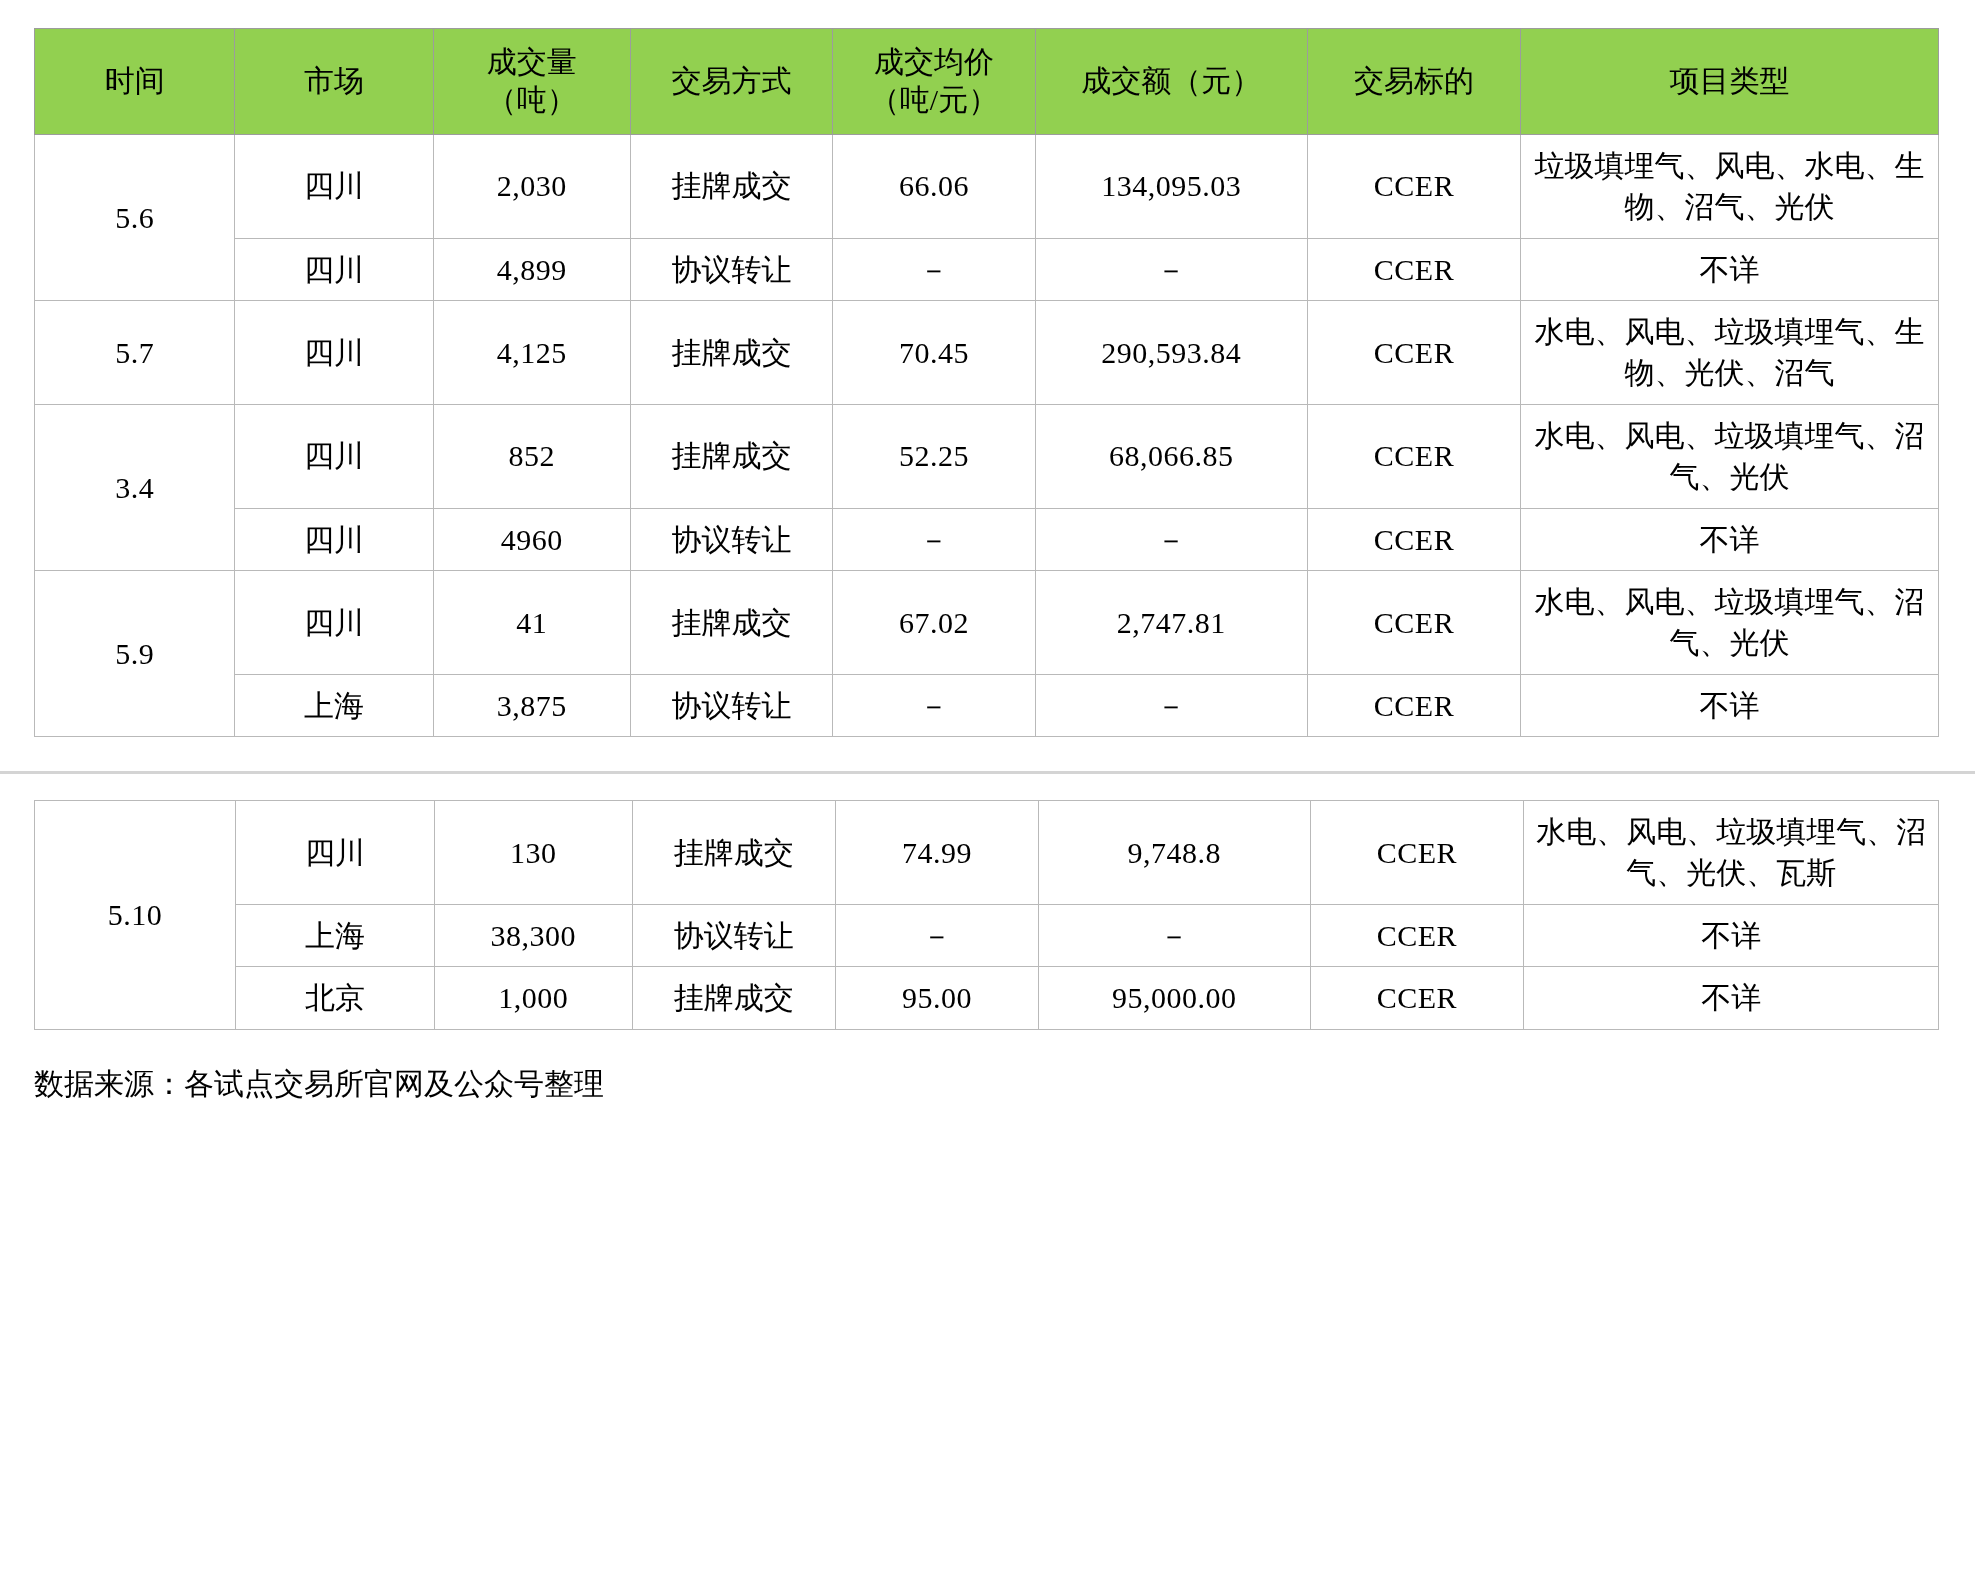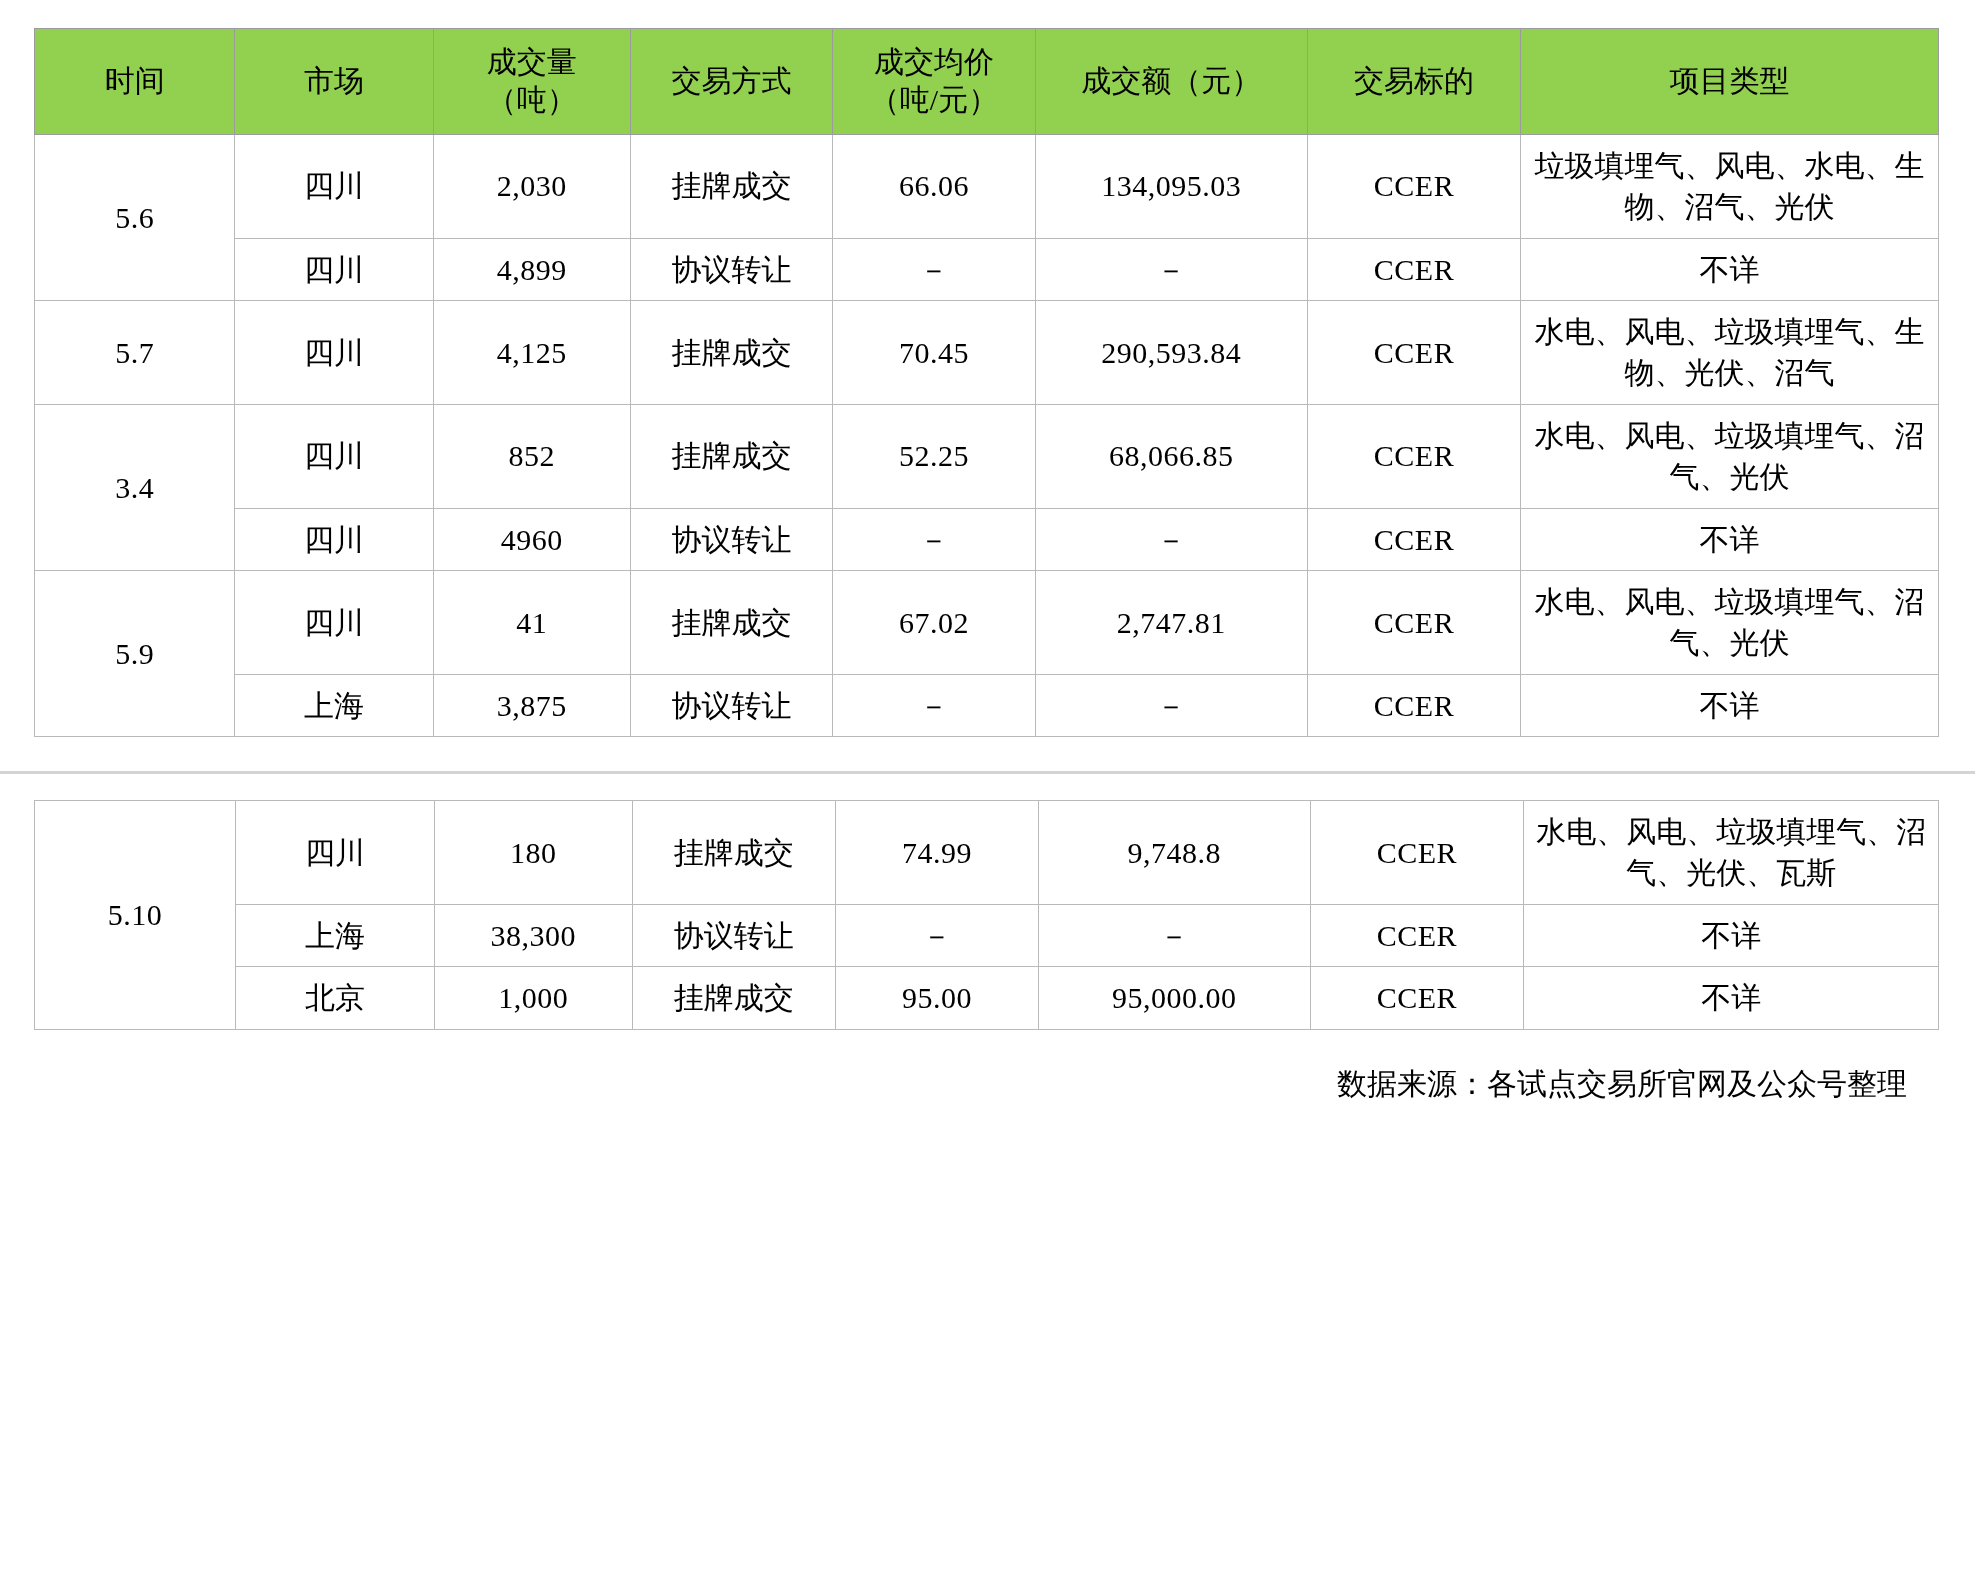--- a/index.html
+++ b/index.html
@@ -67,21 +67,21 @@
     background: #d4d4d4;
     margin: 24px 0 26px 0;
     width: 1975px;
   }
   .second-table-wrap {
     padding: 0 34px;
   }
   .source-note {
     width: 1905px;
     margin: 0 34px;
-    text-align: right;
+    text-align: left;
     font-size: 30px;
     padding-top: 34px;
     padding-right: 32px;
     box-sizing: border-box;
     font-family: "Liberation Serif", "DejaVu Serif", serif;
   }
 </style>
 </head>
 <body>
 
@@ -194,21 +194,21 @@
 <div class="sep-wrap">
   <div class="sep-line"></div>
 </div>
 
 <div class="second-table-wrap">
   <table class="ccer">
     <tbody>
         <tr>
           <td class="col-time num" rowspan="3">5.10</td>
           <td class="col-market">四川</td>
-          <td class="col-vol num">180</td>
+          <td class="col-vol num">130</td>
           <td class="col-mode">挂牌成交</td>
           <td class="col-price num">74.99</td>
           <td class="col-amount num">9,748.8</td>
           <td class="col-target num">CCER</td>
           <td class="col-type type-cell">水电、风电、垃圾填埋气、沼气、光伏、瓦斯</td>
         </tr>
         <tr>
           <td class="col-market">上海</td>
           <td class="col-vol num">38,300</td>
           <td class="col-mode">协议转让</td>

